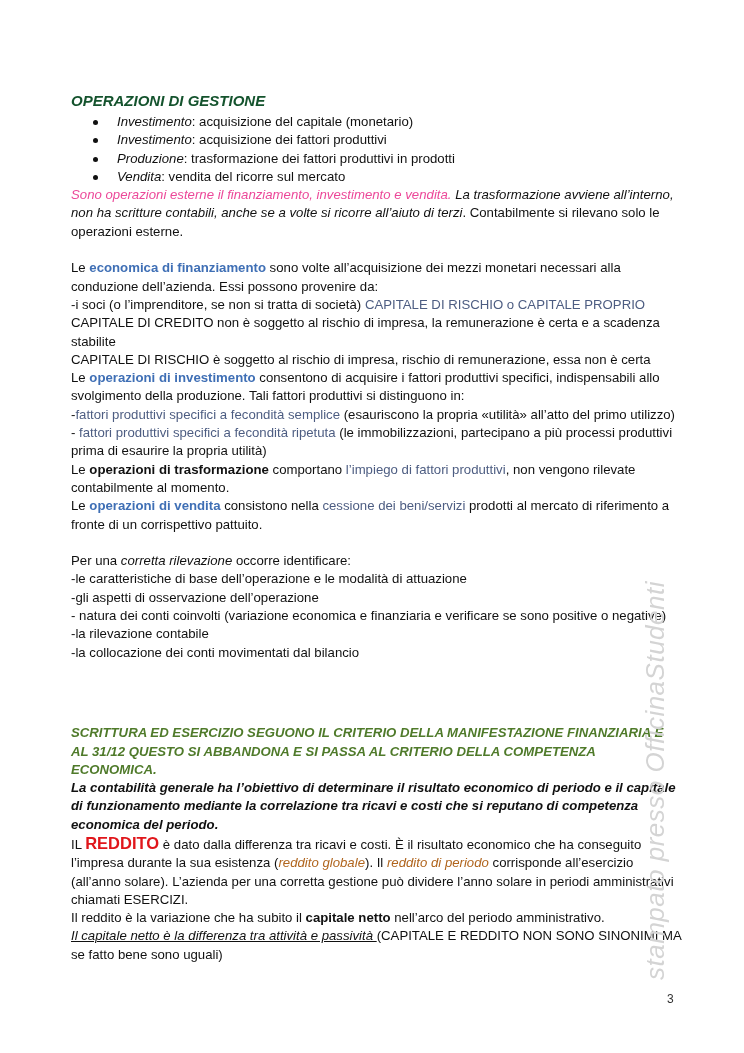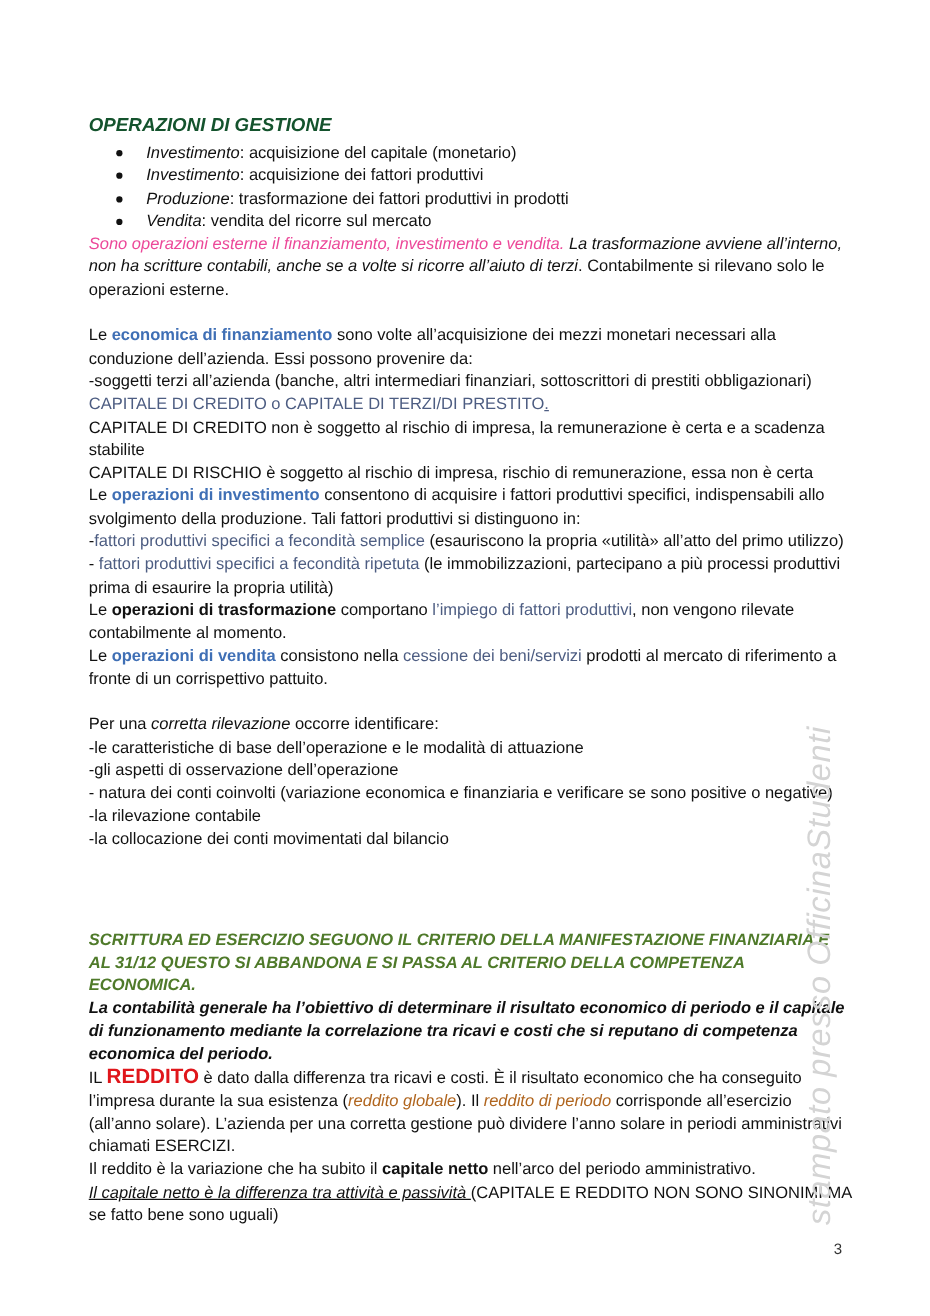--- a/index.html
+++ b/index.html
@@ -52,21 +52,21 @@
     <li><span class="dot"></span><span class="i">Investimento</span><span>: acquisizione dei fattori produttivi</span></li>
     <li><span class="dot"></span><span class="i">Produzione</span><span>: trasformazione dei fattori produttivi in prodotti</span></li>
     <li><span class="dot"></span><span class="i">Vendita</span><span>: vendita del ricorre sul mercato</span></li>
   </ul>
 
   <p><span class="purple">Sono operazioni esterne il finanziamento, investimento e vendita.</span><span class="i"> La trasformazione avviene all’interno, non ha scritture contabili, anche se a volte si ricorre all’aiuto di terzi</span><span>. Contabilmente si rilevano solo le operazioni esterne.</span></p>
 
   <div class="gap"></div>
 
   <p><span>Le </span><span class="blue-b">economica di finanziamento</span><span> sono volte all’acquisizione dei mezzi monetari necessari alla conduzione dell’azienda. Essi possono provenire da:</span></p>
-  <p><span>-soggetti terzi all’azienda (banche, altri intermediari finanziari, sottoscrittori di prestiti obbligazionari) </span><span class="slate">CAPITALE DI CREDITO o CAPITALE DI TERZI/DI PRESTITO</span><span class="slate u">.</span></p>
+  <p><span>-i soci (o l’imprenditore, se non si tratta di società) </span><span class="slate">CAPITALE DI RISCHIO o CAPITALE PROPRIO</span></p>
   <p>CAPITALE DI CREDITO non è soggetto al rischio di impresa, la remunerazione è certa e a scadenza stabilite</p>
   <p>CAPITALE DI RISCHIO è soggetto al rischio di impresa, rischio di remunerazione, essa non è certa</p>
 
   <p><span>Le </span><span class="blue-b">operazioni di investimento</span><span> consentono di acquisire i fattori produttivi specifici, indispensabili allo svolgimento della produzione. Tali fattori produttivi si distinguono in:</span></p>
   <p><span>-</span><span class="slate">fattori produttivi specifici a fecondità semplice</span><span> (esauriscono la propria «utilità» all’atto del primo utilizzo)</span></p>
   <p><span>- </span><span class="slate">fattori produttivi specifici a fecondità ripetuta</span><span> (le immobilizzazioni, partecipano a più processi produttivi prima di esaurire la propria utilità)</span></p>
 
   <p><span>Le </span><span class="b">operazioni di trasformazione</span><span> comportano </span><span class="slate">l’impiego di fattori produttivi</span><span>, non vengono rilevate contabilmente al momento.</span></p>
 
   <p><span>Le </span><span class="blue-b">operazioni di vendita</span><span> consistono nella </span><span class="slate">cessione dei beni/servizi</span><span> prodotti al mercato di riferimento a fronte di un corrispettivo pattuito.</span></p>

